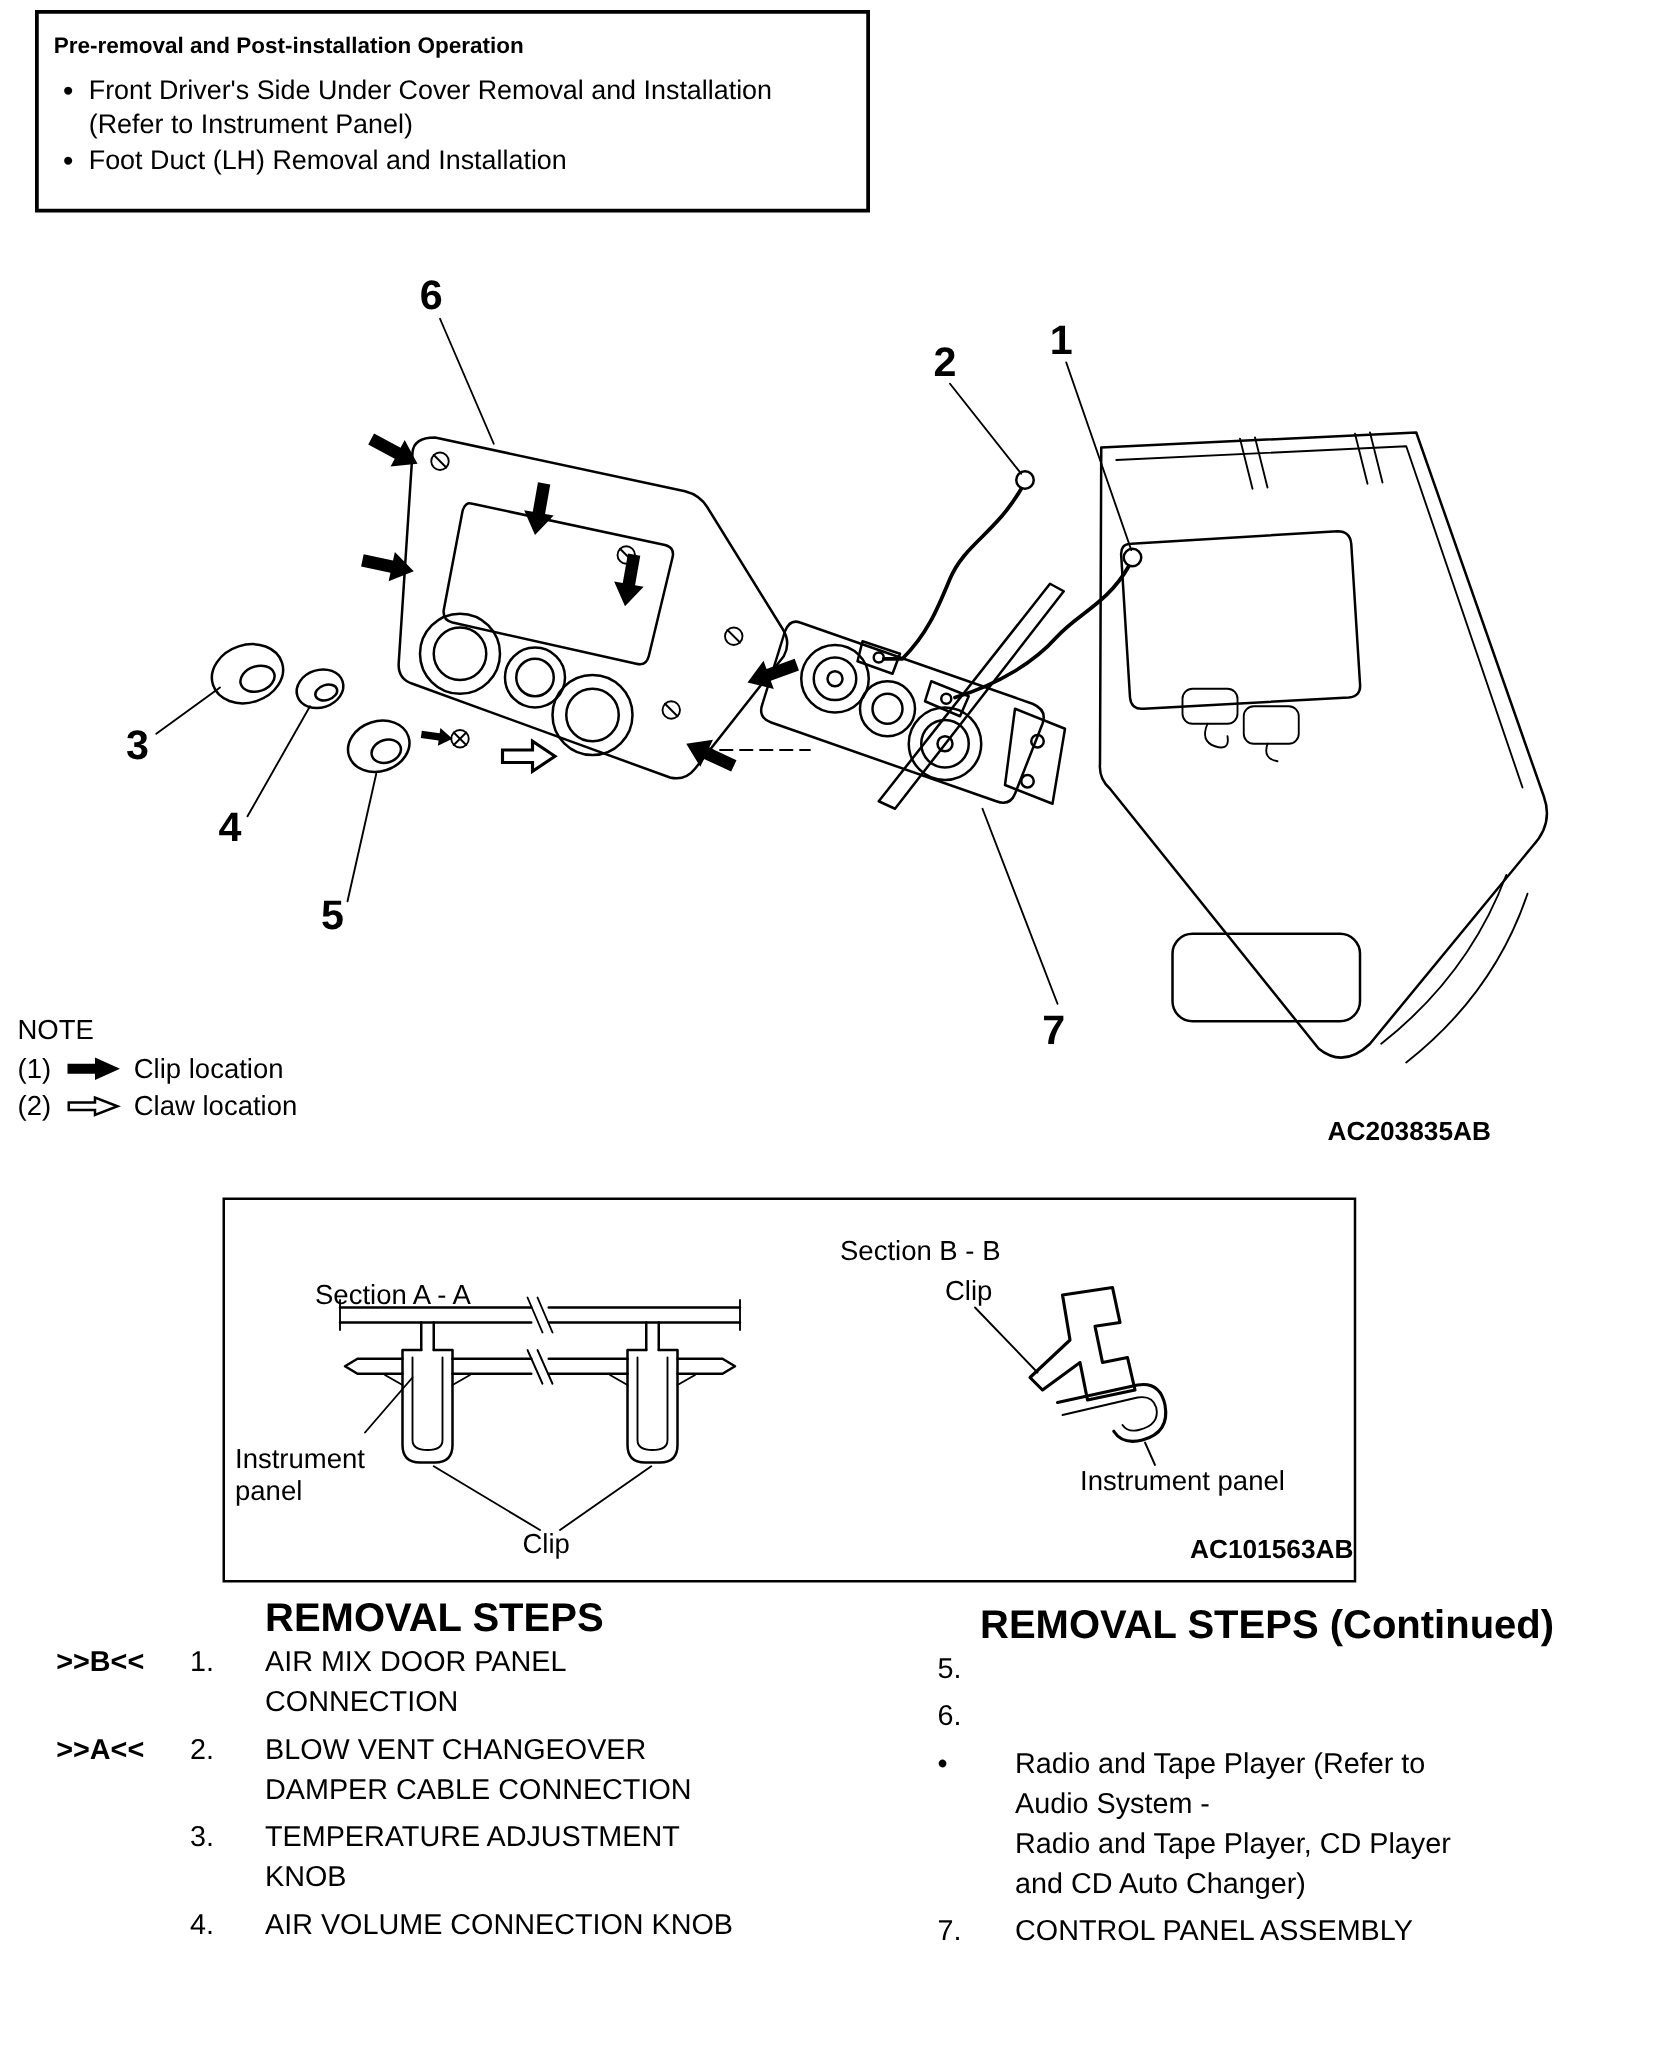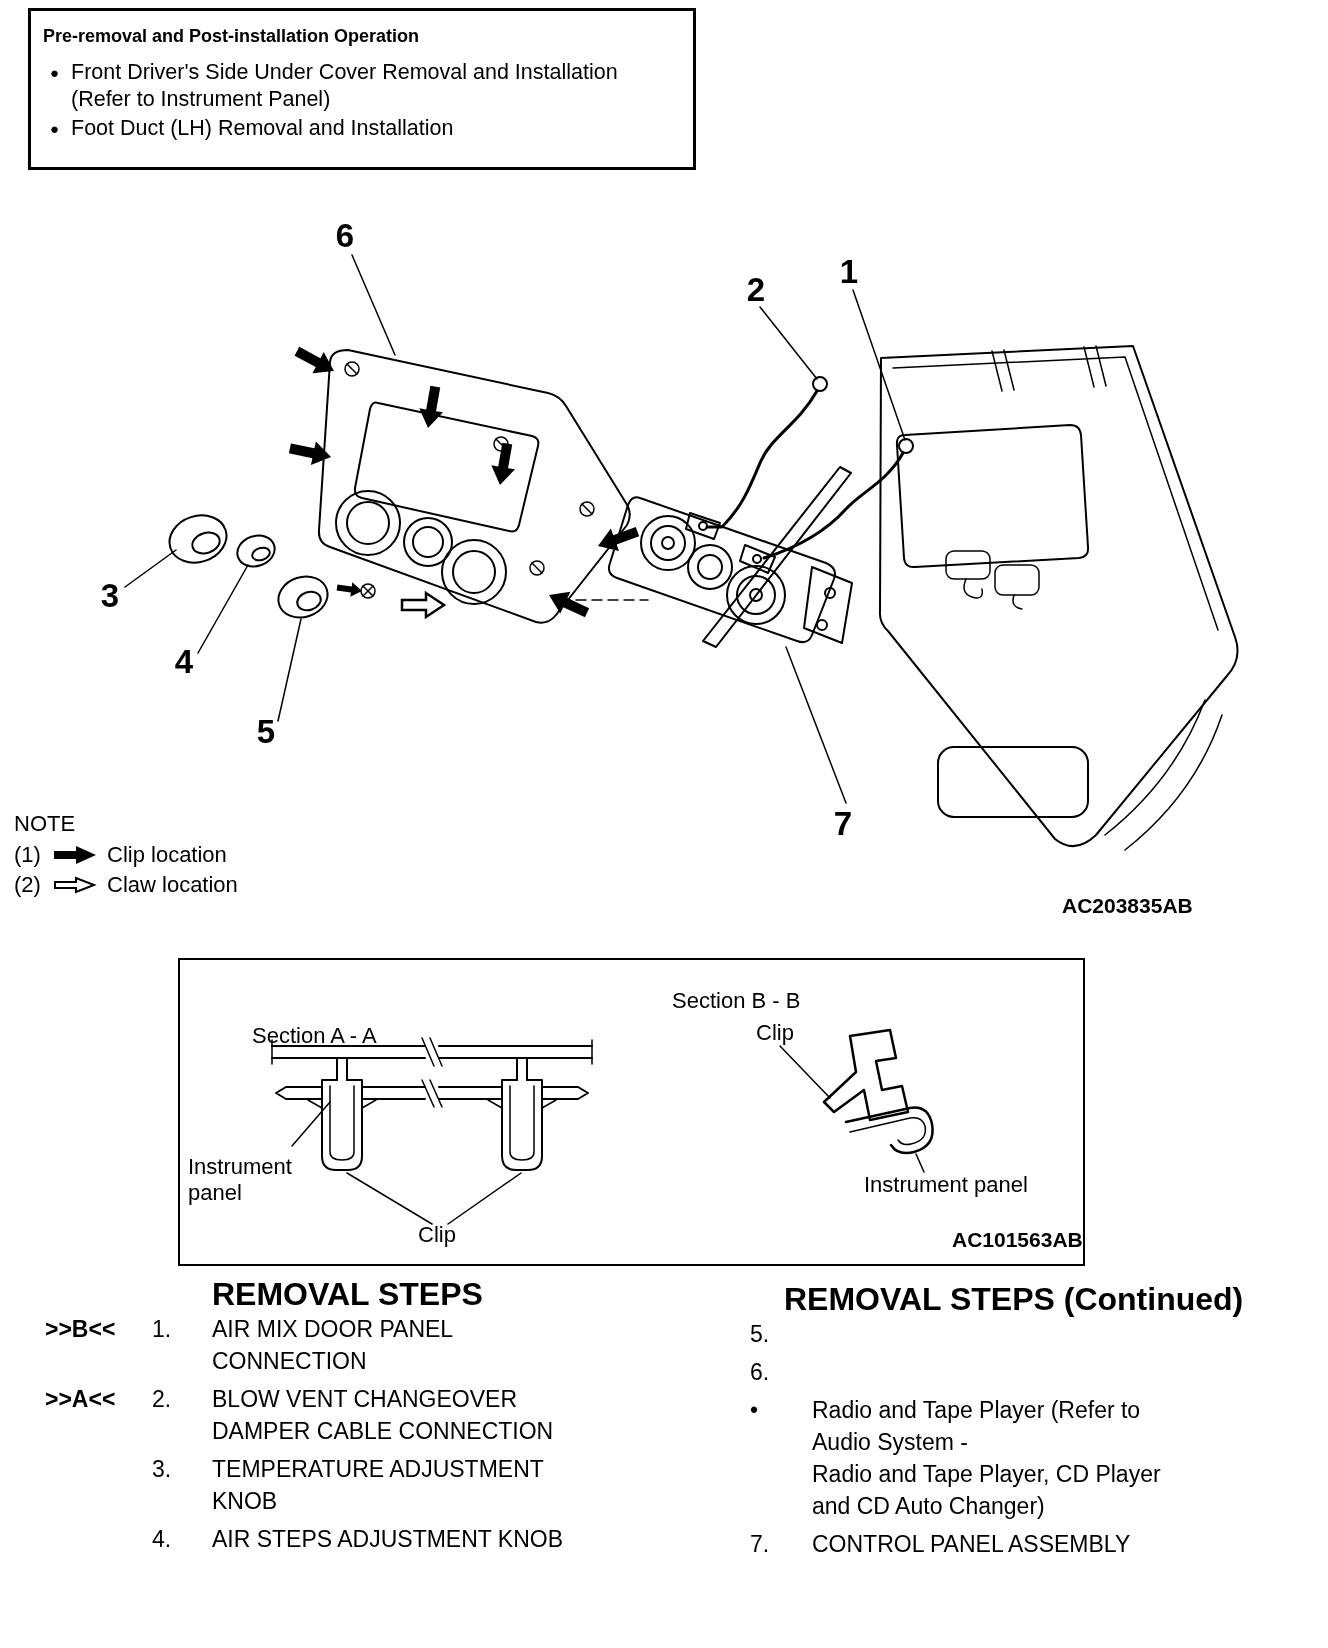--- a/index.html
+++ b/index.html
@@ -287,21 +287,21 @@
       <span class="step-text">BLOW VENT CHANGEOVER DAMPER CABLE CONNECTION</span>
     </div>
     <div class="step-row">
       <span class="step-marker"></span>
       <span class="step-num">3.</span>
       <span class="step-text">TEMPERATURE ADJUSTMENT KNOB</span>
     </div>
     <div class="step-row">
       <span class="step-marker"></span>
       <span class="step-num">4.</span>
-      <span class="step-text">AIR STEPS ADJUSTMENT KNOB</span>
+      <span class="step-text">AIR VOLUME CONNECTION KNOB</span>
     </div>
   </div>
 
   <div class="steps-col steps-right">
     <div class="steps-heading">REMOVAL STEPS (Continued)</div>
     <div class="step-row">
       <span class="step-num">5.</span>
     </div>
     <div class="step-row">
       <span class="step-num">6.</span>

